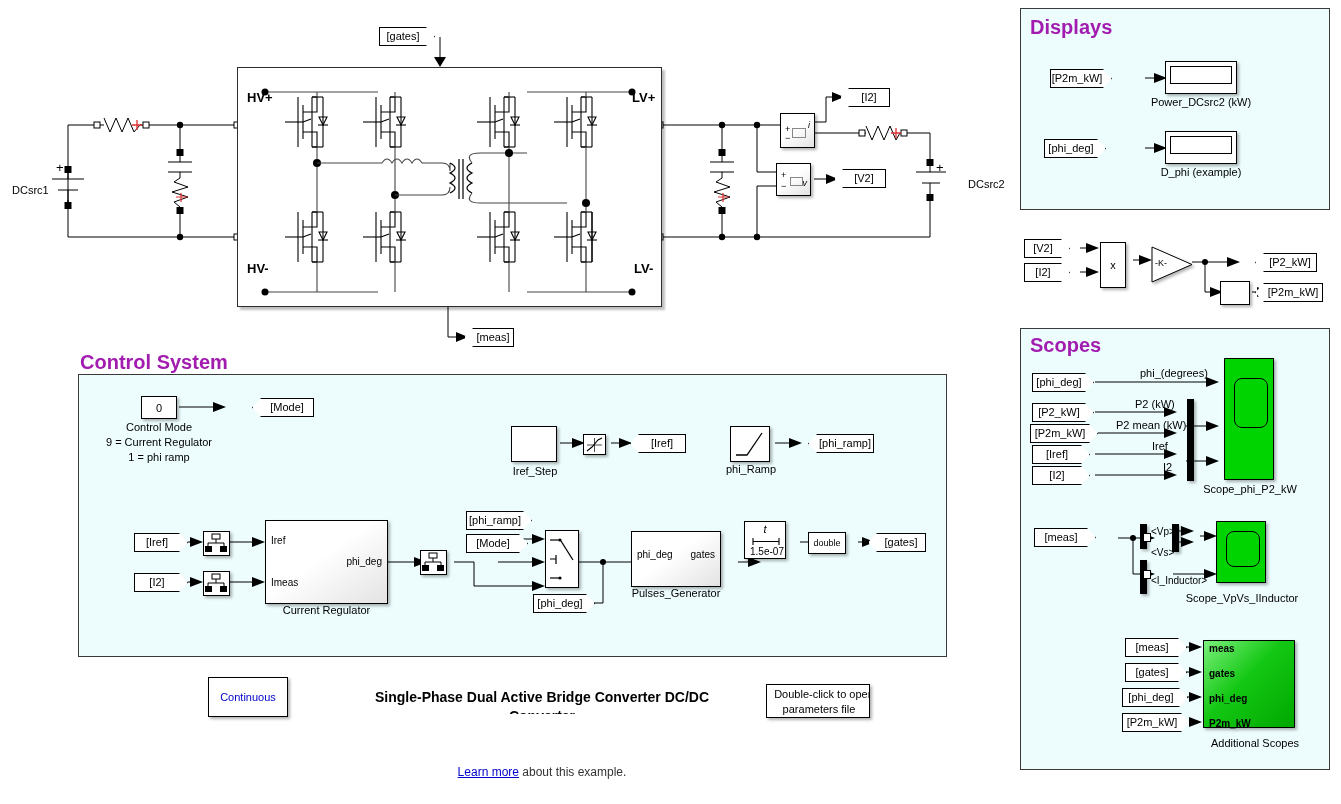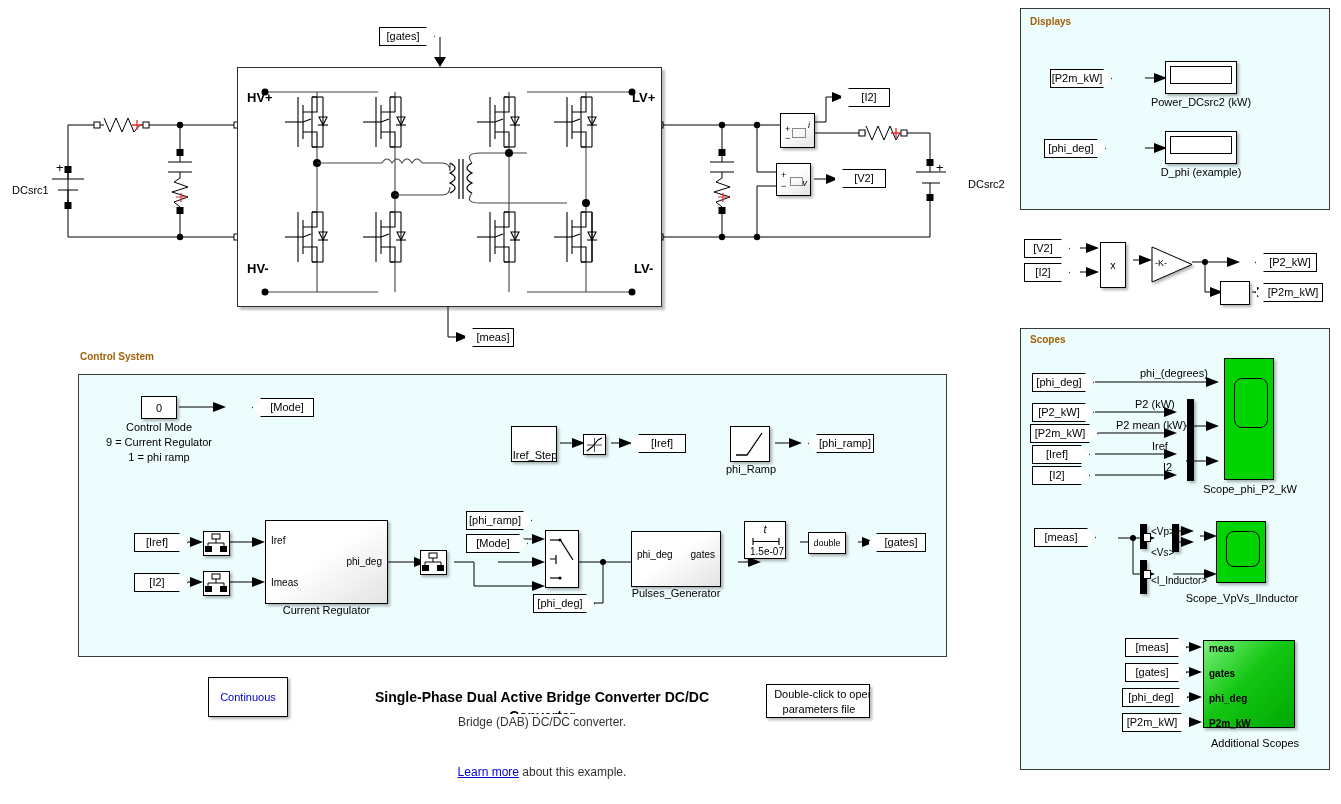--- a/index.html
+++ b/index.html
@@ -10,21 +10,21 @@
     color:#000;
     -webkit-font-smoothing:antialiased;
   }
   .abs{position:absolute;}
   .lbl{position:absolute;font-size:11px;line-height:12px;color:#000;white-space:nowrap;}
   .panel{
     position:absolute;background:#edfcfd;border:1.5px solid #3a3a3a;
     box-sizing:border-box;
   }
   .panel-title{
-    position:absolute;font-size:10px;font-weight:bold;color:#a16207;
+    position:absolute;font-size:20px;font-weight:bold;color:#a21caf;
   }
   
   .tag{
     position:absolute;height:19px;box-sizing:border-box;
     background:#fff;border:1px solid #000;
     font-size:11px;line-height:17px;text-align:center;color:#000;
     filter:drop-shadow(2px 2px 1px rgba(0,0,0,.28));
   }
   .tag.from{ 
     clip-path:polygon(0 0, calc(100% - 9px) 0, 100% 50%, calc(100% - 9px) 100%, 0 100%);
@@ -523,21 +523,21 @@
 
 <div class="blk" style="left:141px;top:396px;width:36px;height:23px;">
   <div class="ctr">0</div>
 </div>
 <div class="bname" style="left:96px;top:421px;width:126px;">Control Mode</div>
 <div class="bname" style="left:96px;top:436px;width:126px;">9 = Current Regulator</div>
 <div class="bname" style="left:96px;top:451px;width:126px;">1 = phi ramp</div>
 <div class="tag goto" style="left:252px;top:398px;width:62px;">[Mode]</div>
 
 <div class="blk" style="left:511px;top:426px;width:46px;height:36px;"></div>
-<div class="bname" style="left:497px;top:449px;width:76px;">Iref_Step</div>
+<div class="bname" style="left:497px;top:465px;width:76px;">Iref_Step</div>
 <div class="blk" style="left:583px;top:434px;width:23px;height:21px;">
   <svg style="width:21px;height:19px">
       <path d="M3 16 L8 12 L14 5 L18 3" stroke="#000" stroke-width="1.1" fill="none"></path>
       <path d="M3 10 L18 10 M10.5 3 L10.5 17" stroke="#000" stroke-width=".7"></path>
     </svg>
 </div>
 <div class="tag goto" style="left:630px;top:434px;width:56px;">[Iref]</div>
 
 <div class="blk" style="left:730px;top:426px;width:40px;height:36px;">
   <svg style="width:38px;height:34px">
@@ -618,21 +618,20 @@
 
 <div class="blk" style="left:208px;top:677px;width:80px;height:40px;">
   <div class="ctr" style="color:#0000cc;font-size:11px;">Continuous</div>
 </div>
 
 <div class="abs" style="left:342px;top:688px;width:400px;height:26px;overflow:hidden;
             font-size:14px;font-weight:bold;line-height:19px;text-align:center;">
   <span>Single-Phase Dual Active Bridge Converter DC/DC Converter</span>
 </div>
 <div class="abs" style="left:342px;top:714px;width:400px;text-align:center;font-size:12px;line-height:17px;color:#333;">
-  <div>Bridge (DAB) DC/DC converter.</div>
 </div>
 <div class="abs" style="left:342px;top:764px;width:400px;text-align:center;font-size:12px;line-height:16px;color:#333;">
   <a class="lm" href="#">Learn more</a><span> about this example.</span>
 </div>
 
 <div class="blk" style="left:766px;top:684px;width:104px;height:34px;overflow:hidden;">
   <div style="position:absolute;left:1px;top:2px;width:112px;font-size:11px;line-height:15px;text-align:center;white-space:nowrap;">Double-click to open</div>
   <div style="position:absolute;left:0;top:17px;width:104px;font-size:11px;line-height:15px;text-align:center;">parameters file</div>
 </div>
 

